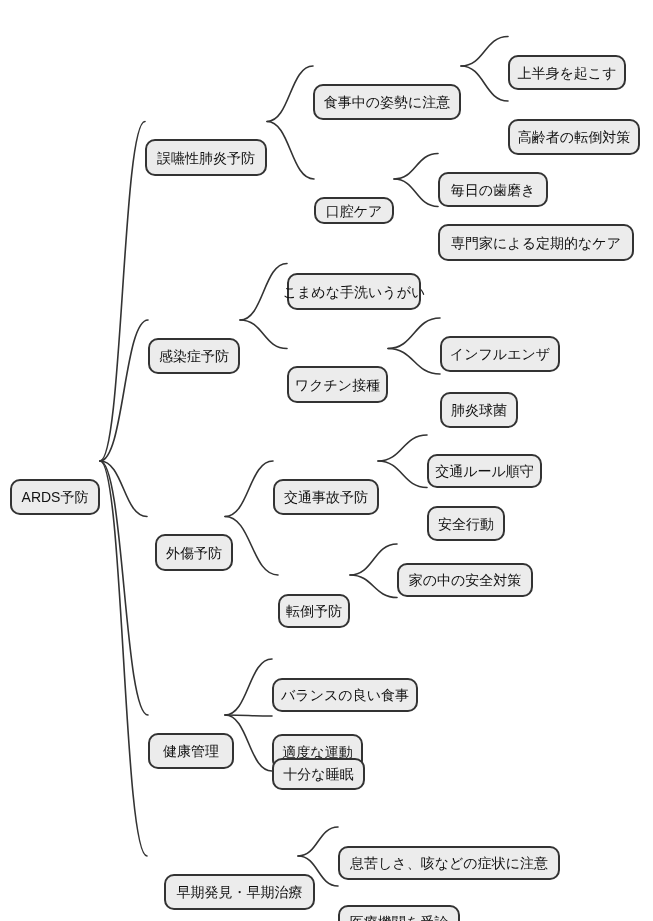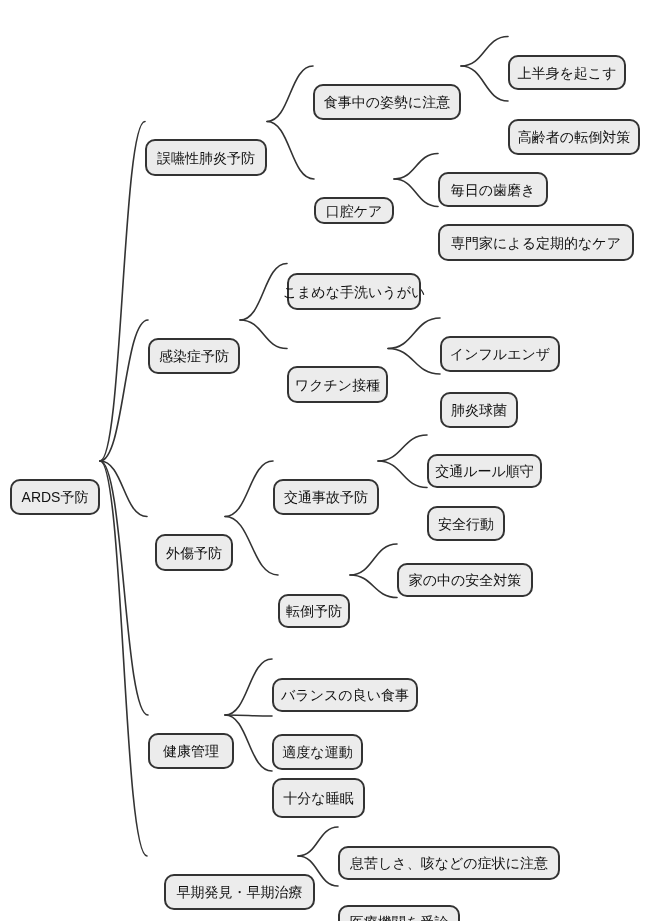--- a/index.html
+++ b/index.html
@@ -99,19 +99,19 @@
   <div class="node" style="left:155px;top:498px;width:78px;height:37px">外傷予防</div>
   <div class="node" style="left:273px;top:443px;width:106px;height:36px">交通事故予防</div>
   <div class="node" style="left:427px;top:470px;width:78px;height:35px">安全行動</div>
   <div class="node" style="left:427px;top:418px;width:115px;height:34px">交通ルール順守</div>
   <div class="node" style="left:278px;top:558px;width:72px;height:34px">転倒予防</div>
   <div class="node" style="left:397px;top:527px;width:136px;height:34px">家の中の安全対策</div>
 
   <div class="node" style="left:148px;top:697px;width:86px;height:36px">健康管理</div>
   <div class="node" style="left:272px;top:642px;width:146px;height:34px">バランスの良い食事</div>
   <div class="node" style="left:272px;top:698px;width:91px;height:36px">適度な運動</div>
-  <div class="node" style="left:272px;top:742px;width:93px;height:40px">十分な睡眠</div>
+  <div class="node" style="left:272px;top:722px;width:93px;height:32px">十分な睡眠</div>
 
   <div class="node" style="left:164px;top:838px;width:151px;height:36px">早期発見・早期治療</div>
   <div class="node" style="left:338px;top:810px;width:222px;height:34px">息苦しさ、咳などの症状に注意</div>
   <div class="node" style="left:338px;top:869px;width:122px;height:34px">医療機関を受診</div>
 
 </div>
 
 </body></html>

